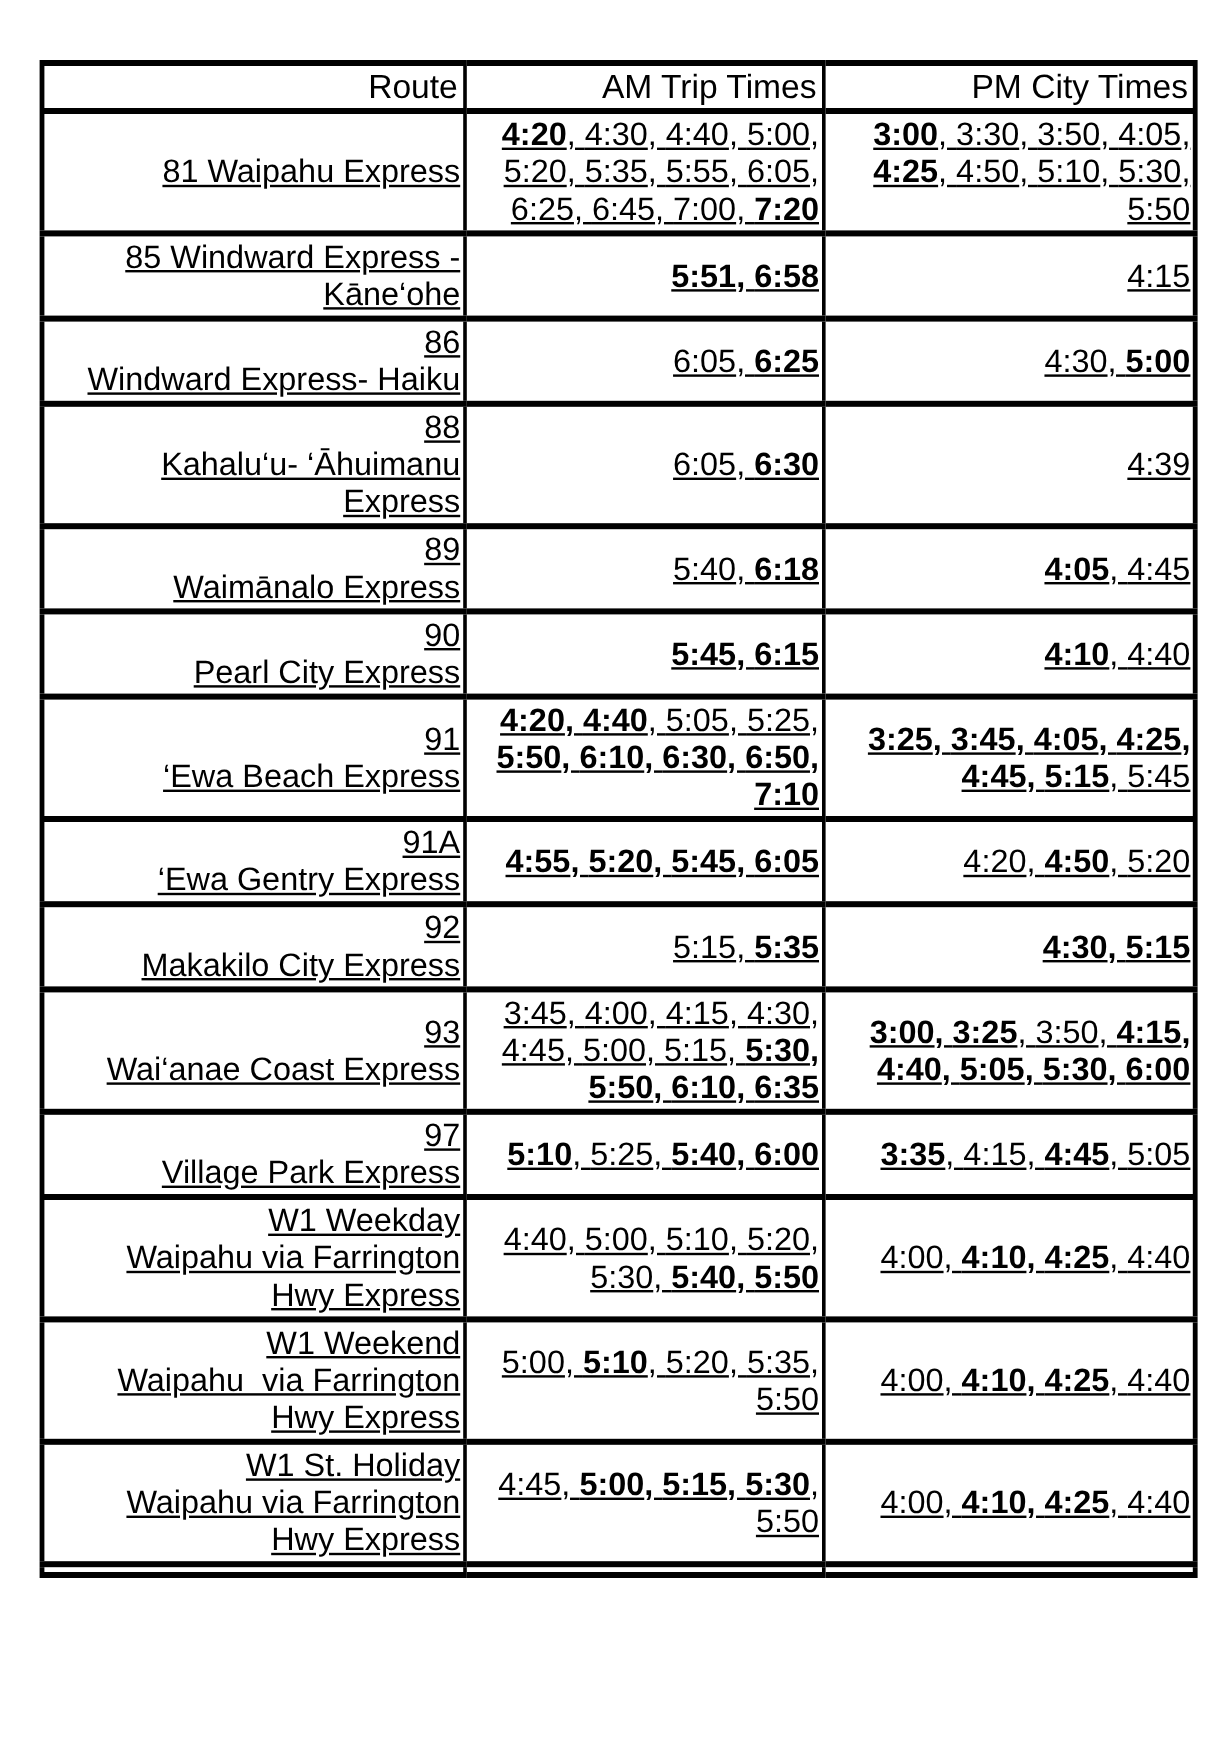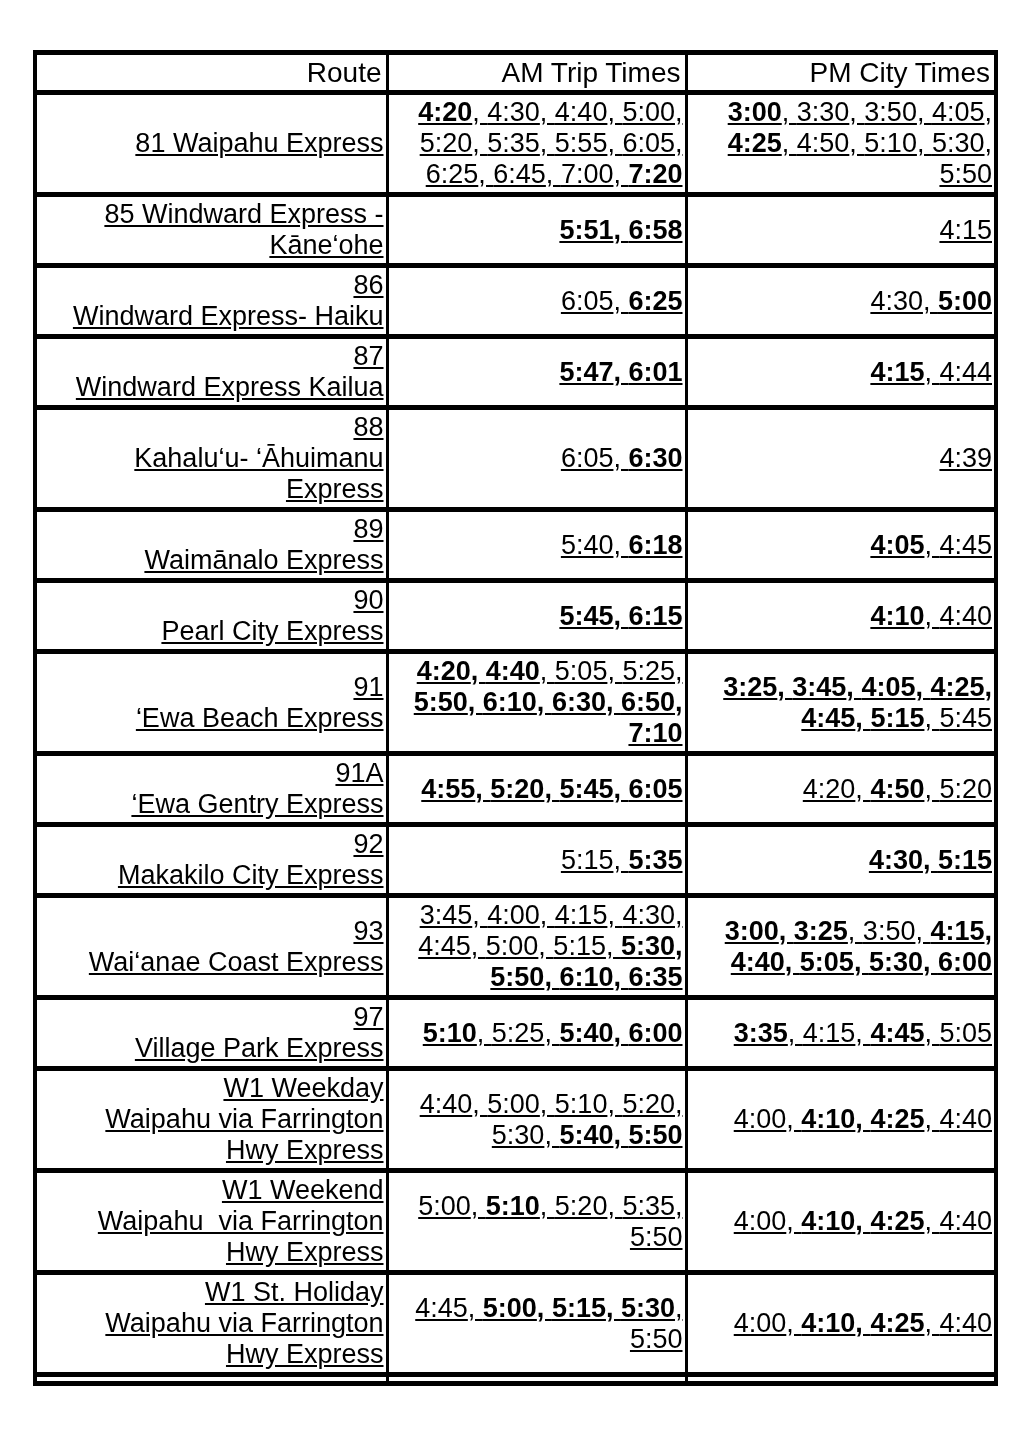--- a/index.html
+++ b/index.html
@@ -84,28 +84,20 @@
           <td class="times-cell"><span class="bold">5:51</span><span class="bold">, </span><span class="bold">6:58</span></td>
           <td class="times-cell"><span class="">4:15</span></td>
         </tr>
         <tr>
           <td class="route-cell">
             <div class="route-line">86</div>
             <div class="route-line">Windward Express- Haiku</div>
           </td>
           <td class="times-cell"><span class="">6:05</span><span class="">, </span><span class="bold">6:25</span></td>
           <td class="times-cell"><span class="">4:30</span><span class="">, </span><span class="bold">5:00</span></td>
-        </tr>
-        <tr>
-          <td class="route-cell">
-            <div class="route-line">87</div>
-            <div class="route-line">Windward Express Kailua</div>
-          </td>
-          <td class="times-cell"><span class="bold">5:47</span><span class="bold">, </span><span class="bold">6:01</span></td>
-          <td class="times-cell"><span class="bold">4:15</span><span class="">, </span><span class="">4:44</span></td>
         </tr>
         <tr>
           <td class="route-cell">
             <div class="route-line">88</div>
             <div class="route-line">Kahalu‘u- ‘Āhuimanu</div>
             <div class="route-line">Express</div>
           </td>
           <td class="times-cell"><span class="">6:05</span><span class="">, </span><span class="bold">6:30</span></td>
           <td class="times-cell"><span class="">4:39</span></td>
         </tr>

